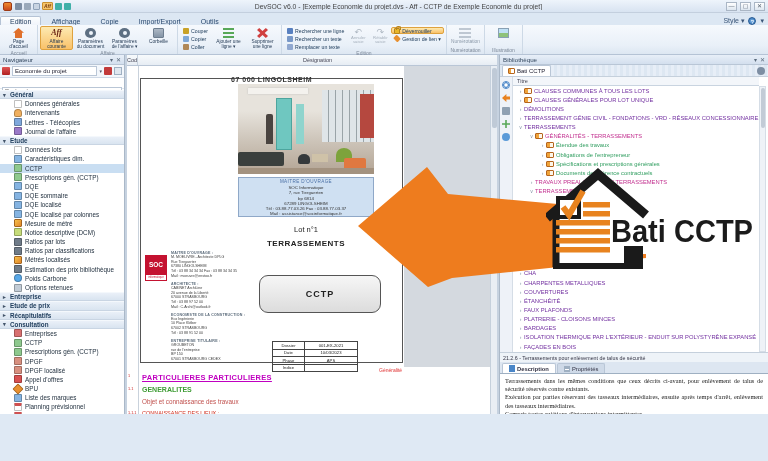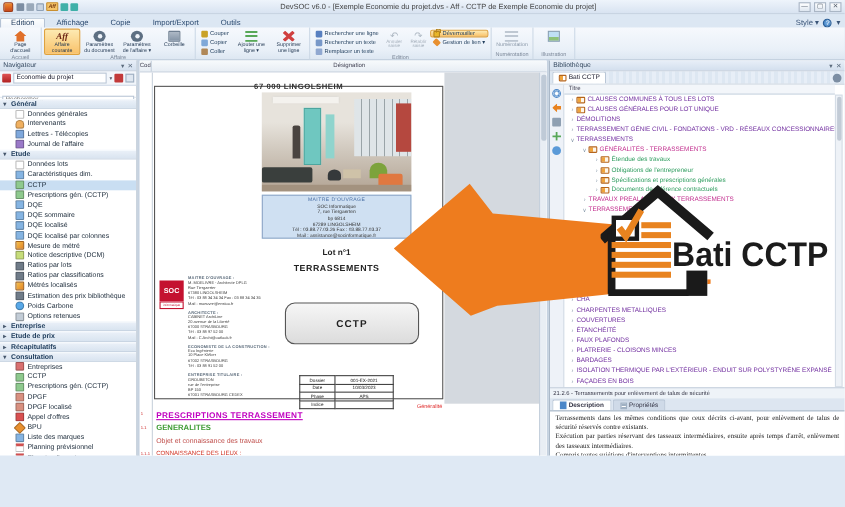--- a/index.html
+++ b/index.html
@@ -114,21 +114,21 @@
   .ph.person{left:28px;top:30px;width:7px;height:30px;background:#4a4440;border-radius:2px 2px 0 0}
   .ph.seats{left:0;bottom:8px;width:46px;height:14px;background:#3a3f3d;border-radius:2px}
   .ph.chair1{left:60px;bottom:10px;width:12px;height:10px;background:#35393b;border-radius:50% 50% 2px 2px}
   .ph.table1{left:74px;bottom:12px;width:16px;height:8px;background:#cfc2a8}
   .ph.plant{right:22px;bottom:12px;width:16px;height:14px;background:#7da33c;border-radius:50% 50% 0 0}
   .ph.orange{right:8px;bottom:4px;width:22px;height:12px;background:#e07840;border-radius:2px}
   .ph.floor{left:0;bottom:0;width:100%;height:6px;background:#a3927f}
   .ownerbox{position:absolute;left:97px;top:98px;width:136px;height:40px;background:#cfe0f2;border:1px solid #8fa8c8;text-align:center;padding-top:1px}
   .ownerbox .obt{font-size:4.6px;color:#4a6fa5;letter-spacing:.4px;margin-bottom:1px}
   .ownerbox .obl{font-size:4.4px;color:#333;line-height:1.2}
-  .lot{position:absolute;left:60px;top:146px;width:210px;text-align:center;font-size:7.5px;font-weight:bold;color:#222}
+  .lot{position:absolute;left:60px;top:146px;width:210px;text-align:center;font-size:7.5px;font-weight:normal;color:#222}
   .lotname{position:absolute;left:60px;top:160px;width:210px;text-align:center;font-size:8px;font-weight:bold;color:#222;letter-spacing:.5px}
   .socbadge{position:absolute;left:4px;top:176px;width:22px;height:26px}
   .socbadge .s1{height:19px;background:#c41230;color:#fff;font-size:6.5px;font-weight:bold;text-align:center;line-height:19px}
   .socbadge .s2{height:7px;background:#fff;border:1px solid #c41230;color:#c41230;font-size:2.8px;text-align:center;line-height:5px}
   .contacts{position:absolute;left:30px;top:172px;width:80px}
   .cblock{margin-bottom:3.5px}
   .cblock .ct{font-size:3.6px;font-weight:bold;color:#5a6a7a;letter-spacing:.2px}
   .cblock .cl{font-size:3.6px;color:#3a3a3a;line-height:1.3;white-space:pre-line}
   .cctpbox{position:absolute;left:118px;top:196px;width:122px;height:38px;border:1px solid #555;border-radius:9px;background:linear-gradient(#f6f6f6,#dcdcdc);display:flex;align-items:center;justify-content:center;font-size:9px;font-weight:bold;color:#222;letter-spacing:1px}
   .metatable{position:absolute;left:131px;top:262px;width:86px;border:1px solid #444;border-collapse:collapse}
@@ -698,21 +698,21 @@
 
               <tr>
                 <td class="ml">Indice</td>
                 <td class="mv"></td>
               </tr>
             </tbody>
         </table>
       </div>
 
       <div class="note">Généralité</div>
-      <div class="dh1">PRESCRIPTIONS TERRASSEMENT</div>
+      <div class="dh1">PARTICULIERES PARTICULIERES</div>
       <div class="dh2">GENERALITES</div>
       <div class="dh3">Objet et connaissance des travaux</div>
       <div class="dh4">CONNAISSANCE DES LIEUX :</div>
       <div class="dsub">* Connaissance des lieux</div>
       <div class="dpara">L'Entrepreneur est réputé avoir pris connaissance des lieux et de toutes les conditions pouvant influer sur la conception des détails, sur la qualité et les prix des ouvrages à réaliser. Cette prise de connaissance concerne notamment les possibilités d'accès des grues, nacelles, camions, les possibilités de stockage et d'installation de chantier, et les servitudes qui peuvent y être attachées. L'Entreprise ne peut donc arguer d'ignorances quelconques à ce sujet pour prétendre à des suppléments de prix.</div>
 
       <span class="code c0">1</span>
       <span class="code c1">1.1</span>
       <span class="code c2">1.1.1</span>
 

